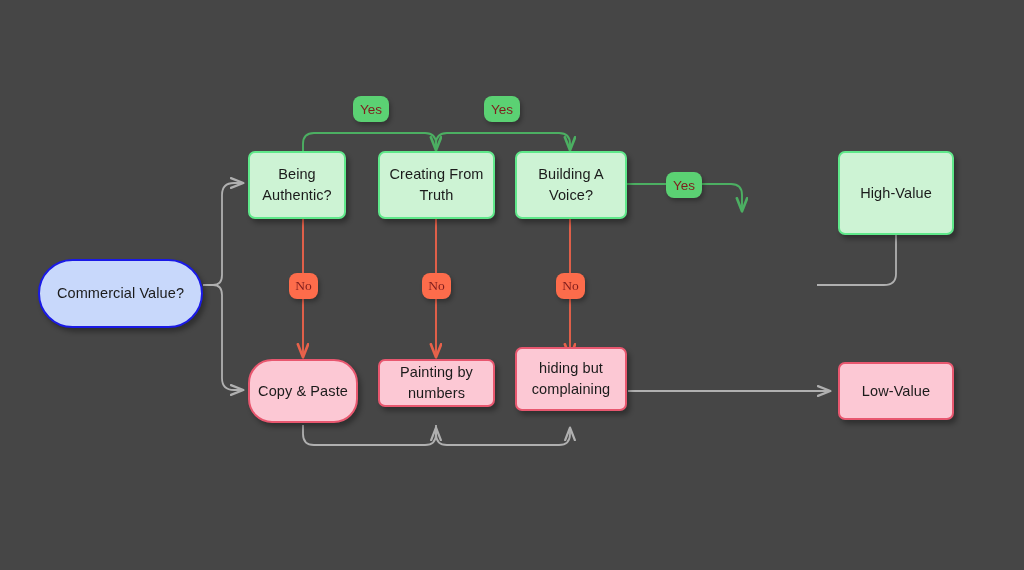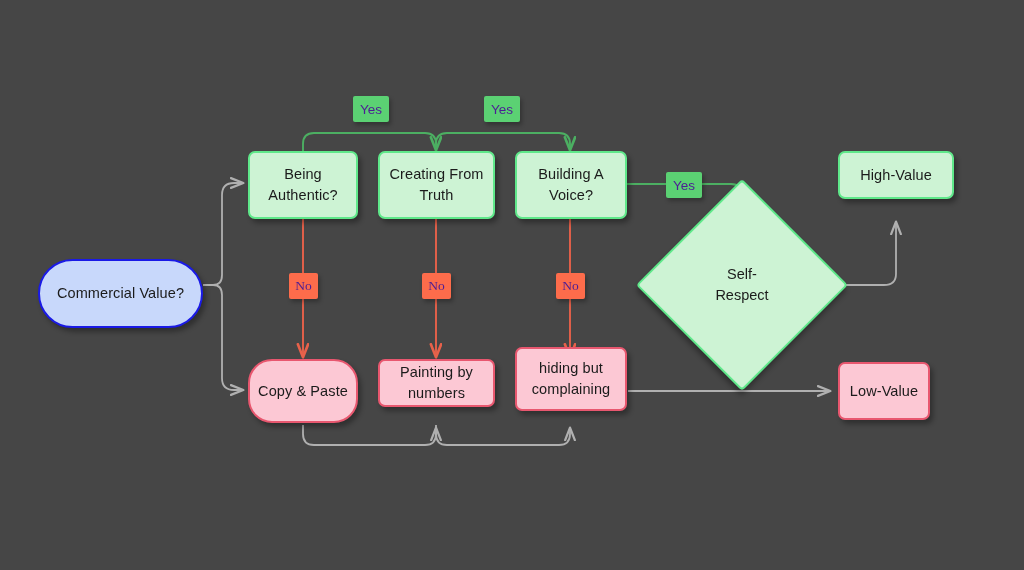--- a/index.html
+++ b/index.html
@@ -81,22 +81,22 @@
     line-height: 1.45;
     white-space: pre-line;
   }
   .edge-label {
     position: absolute;
     box-sizing: border-box;
     display: flex;
     align-items: center;
     justify-content: center;
     font-size: 13.5px;
-    color: #4c1d95;
-    border-radius: 2px;
+    color: #7f1d1d;
+    border-radius: 8px;
     box-shadow: 2px 3px 4px rgba(0,0,0,0.28);
   }
   .label-yes { background: #5bd173; }
   .label-no  { background: #fd6c4b; font-family: Liberation Serif, serif; }
 </style>
 </head>
 <body>
 
 <div id="canvas">
 
@@ -157,46 +157,41 @@
       <path d="M303,425 L303,434 Q303,445 314,445 L425,445 Q436,445 436,434 L436,428" fill="none" stroke="#b0b0b0" stroke-width="1.8" marker-end="url(#arrow-gray)"></path>
     </g>
 
     <g>
       <path d="M436,425 L436,434 Q436,445 447,445 L559,445 Q570,445 570,434 L570,428" fill="none" stroke="#b0b0b0" stroke-width="1.8" marker-end="url(#arrow-gray)"></path>
     </g>
   </svg>
 
   <div class="node node-blue" style="left:38px; top:251px; width:165px; height:69px;margin-top:8px;">Commercial Value?</div>
 
-  <div class="node node-green" style="left:248px; top:151px; width:110px; height:68px;">Being
+  <div class="node node-green" style="left:248px; top:151px; width:98px; height:68px;">Being
 Authentic?</div>
 
   <div class="node node-green" style="left:515px; top:151px; width:112px; height:68px;">Building A
 Voice?</div>
 
   <div class="node node-green" style="left:378px; top:151px; width:117px; height:68px;">Creating From
 Truth</div>
 
-  <div class="diamond-wrap" style="left:667px; top:210px; width:150px; height:150px;">
-    <div class="diamond-shape"></div>
-    <div class="diamond-label">Self-
-Respect</div>
-  </div>
-
-  <div class="node node-green" style="left:838px; top:151px; width:116px; height:48px;">High-Value</div>
+
+  <div class="node node-green" style="left:838px; top:151px; width:116px; height:84px;">High-Value</div>
 
   <div class="node node-pink" style="left:248px; top:359px; width:110px; height:64px;border-radius:24px;">Copy &amp; Paste</div>
 
   <div class="node node-pink" style="left:378px; top:359px; width:117px; height:48px;">Painting by
 numbers</div>
 
   <div class="node node-pink" style="left:515px; top:347px; width:112px; height:64px;">hiding but
 complaining</div>
 
-  <div class="node node-pink" style="left:838px; top:362px; width:92px; height:58px;text-align:right;">Low-Value</div>
+  <div class="node node-pink" style="left:838px; top:362px; width:116px; height:58px;text-align:right;">Low-Value</div>
 
   <div class="edge-label label-yes" style="left:353px; top:96px; width:36px; height:26px;">Yes</div>
 
   <div class="edge-label label-yes" style="left:484px; top:96px; width:36px; height:26px;">Yes</div>
 
   <div class="edge-label label-yes" style="left:666px; top:172px; width:36px; height:26px;">Yes</div>
 
   <div class="edge-label label-no" style="left:289px; top:273px; width:29px; height:26px;">No</div>
 
   <div class="edge-label label-no" style="left:422px; top:273px; width:29px; height:26px;">No</div>

